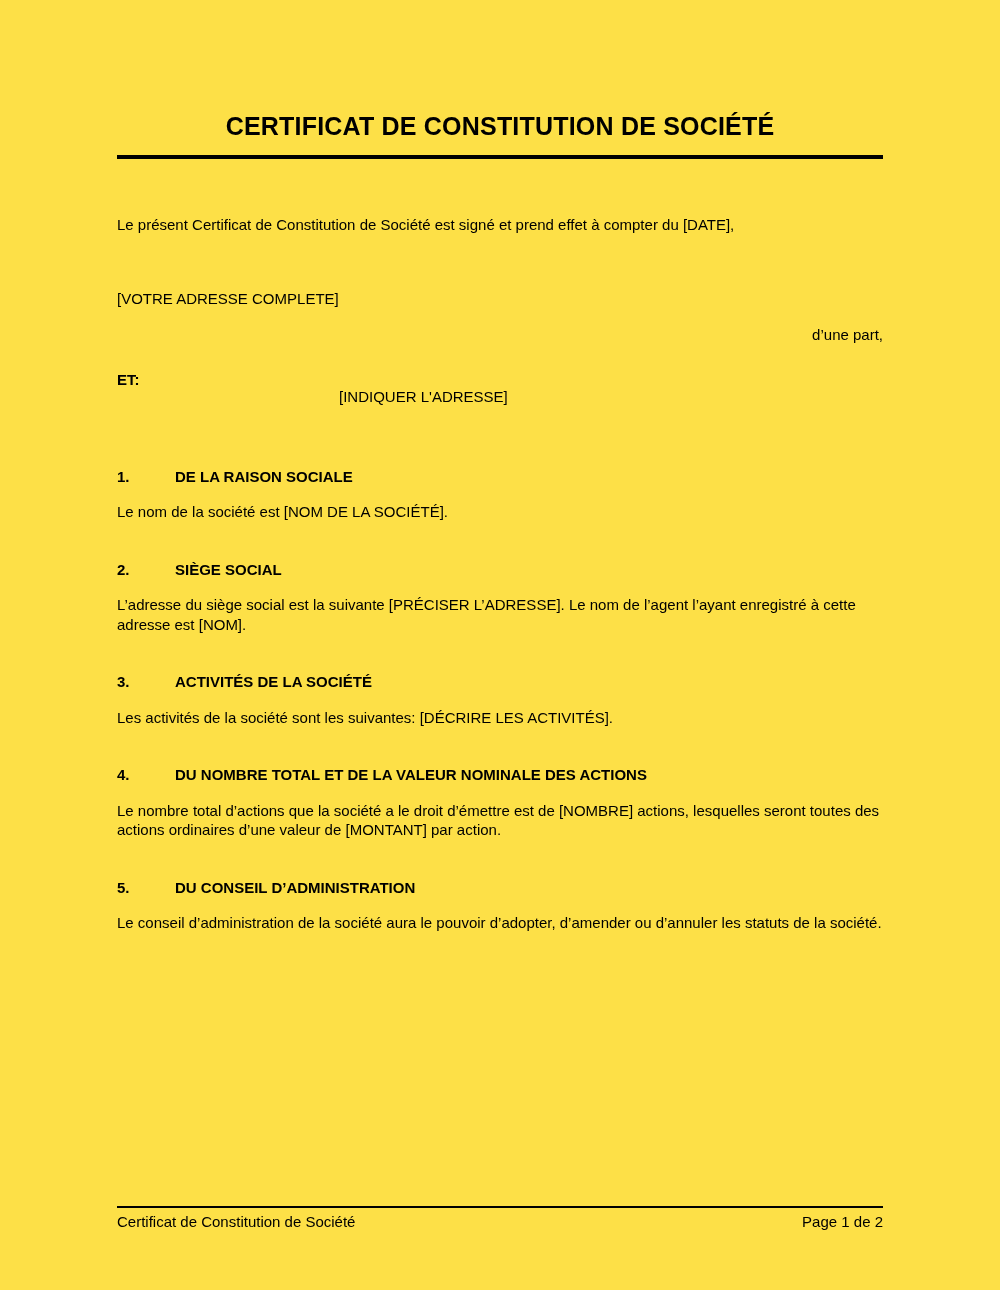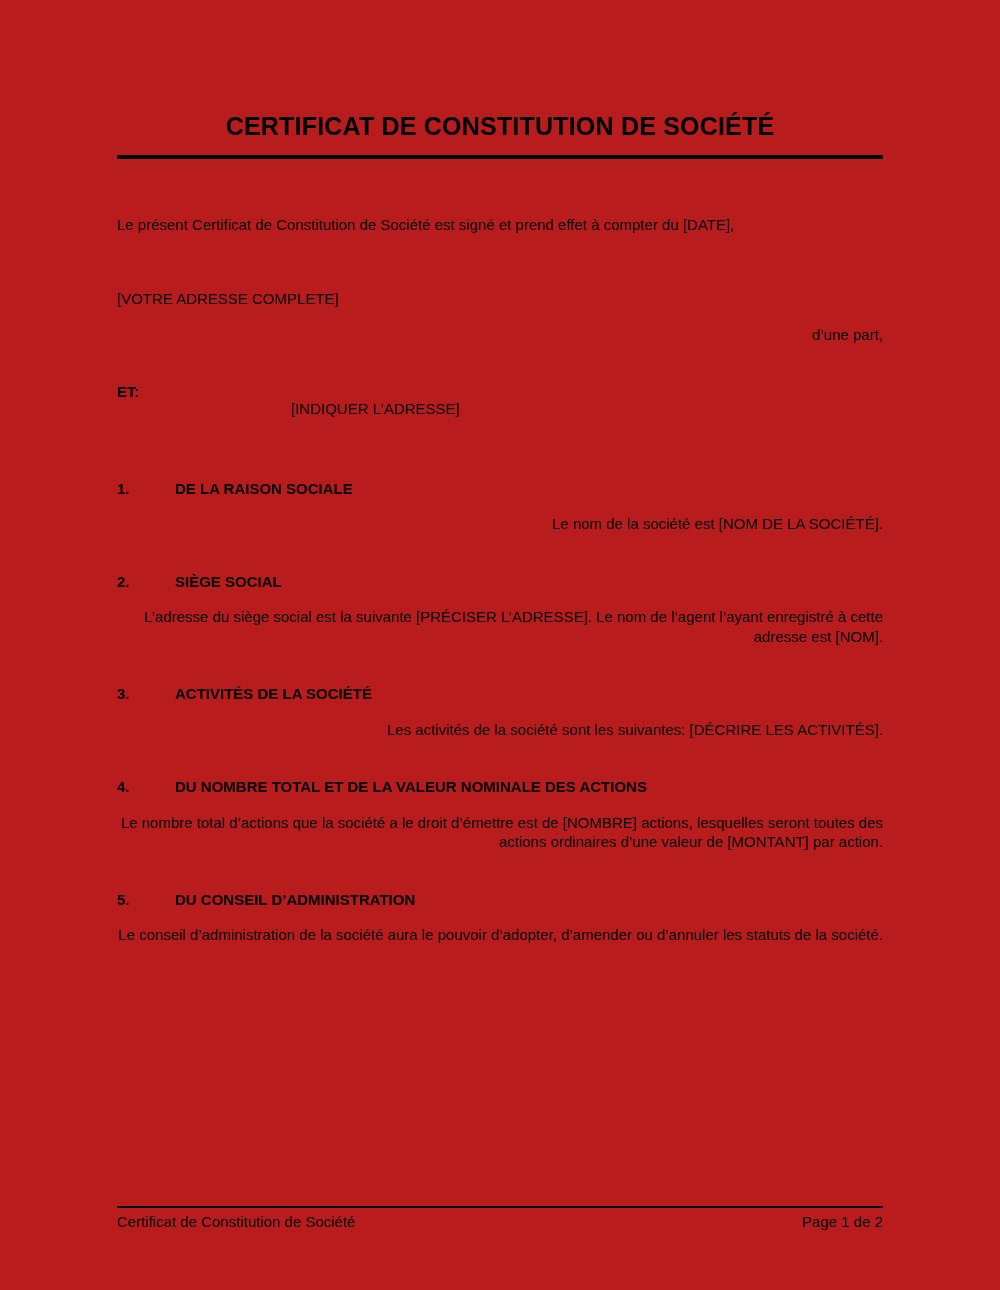--- a/index.html
+++ b/index.html
@@ -2,21 +2,21 @@
 <html lang="fr"><head>
 <meta charset="utf-8">
 <style>
   html, body { margin: 0; padding: 0; background: #ffffff; }
   .page {
     position: relative;
     width: 1000px;
     height: 1290px;
     box-sizing: border-box;
     padding: 0 117px;
-    background: #b91c1c;
+    background: #fde047;
     color: #000000;
     font-family: "Liberation Sans", "DejaVu Sans", sans-serif;
     font-size: 15px;
     line-height: 1.3;
     overflow: hidden;
   }
   .doc-title {
     margin: 112px 0 0 0;
     text-align: center;
     font-size: 25px;
@@ -26,33 +26,33 @@
   }
   .title-rule {
     border: 0;
     border-top: 4px solid #000;
     margin: 14px 0 0 0;
   }
   .intro { margin: 56px 0 0 0; }
 
   .party { display: flex; }
   .party.first { margin-top: 38px; }
-  .party.second { margin-top: 38px; }
+  .party.second { margin-top: 26px; gap: 48px; }
   .party-label { width: 174px; flex: 0 0 174px; font-weight: bold; }
   .party-content { flex: 1 1 auto; min-width: 0; }
   .party-body { margin: 0; }
   .party-body.justify { text-align: justify; }
   .party-name { font-weight: bold; }
   .party-address { margin: 17px 0 0 0; }
   .part-note { margin: 16px 0 0 0; text-align: right; }
 
   .section-heading { display: flex; font-weight: bold; margin-top: 38px; }
   .section-heading.first { margin-top: 60px; }
   .section-number { width: 58px; flex: 0 0 58px; }
-  .section-body { margin: 16px 0 0 0; text-align: right; }
+  .section-body { margin: 16px 0 0 0; }
 
   .footer {
     position: absolute;
     left: 117px;
     right: 117px;
     top: 1206px;
     border-top: 2px solid #000;
     padding-top: 4px;
     display: flex;
     justify-content: space-between;

